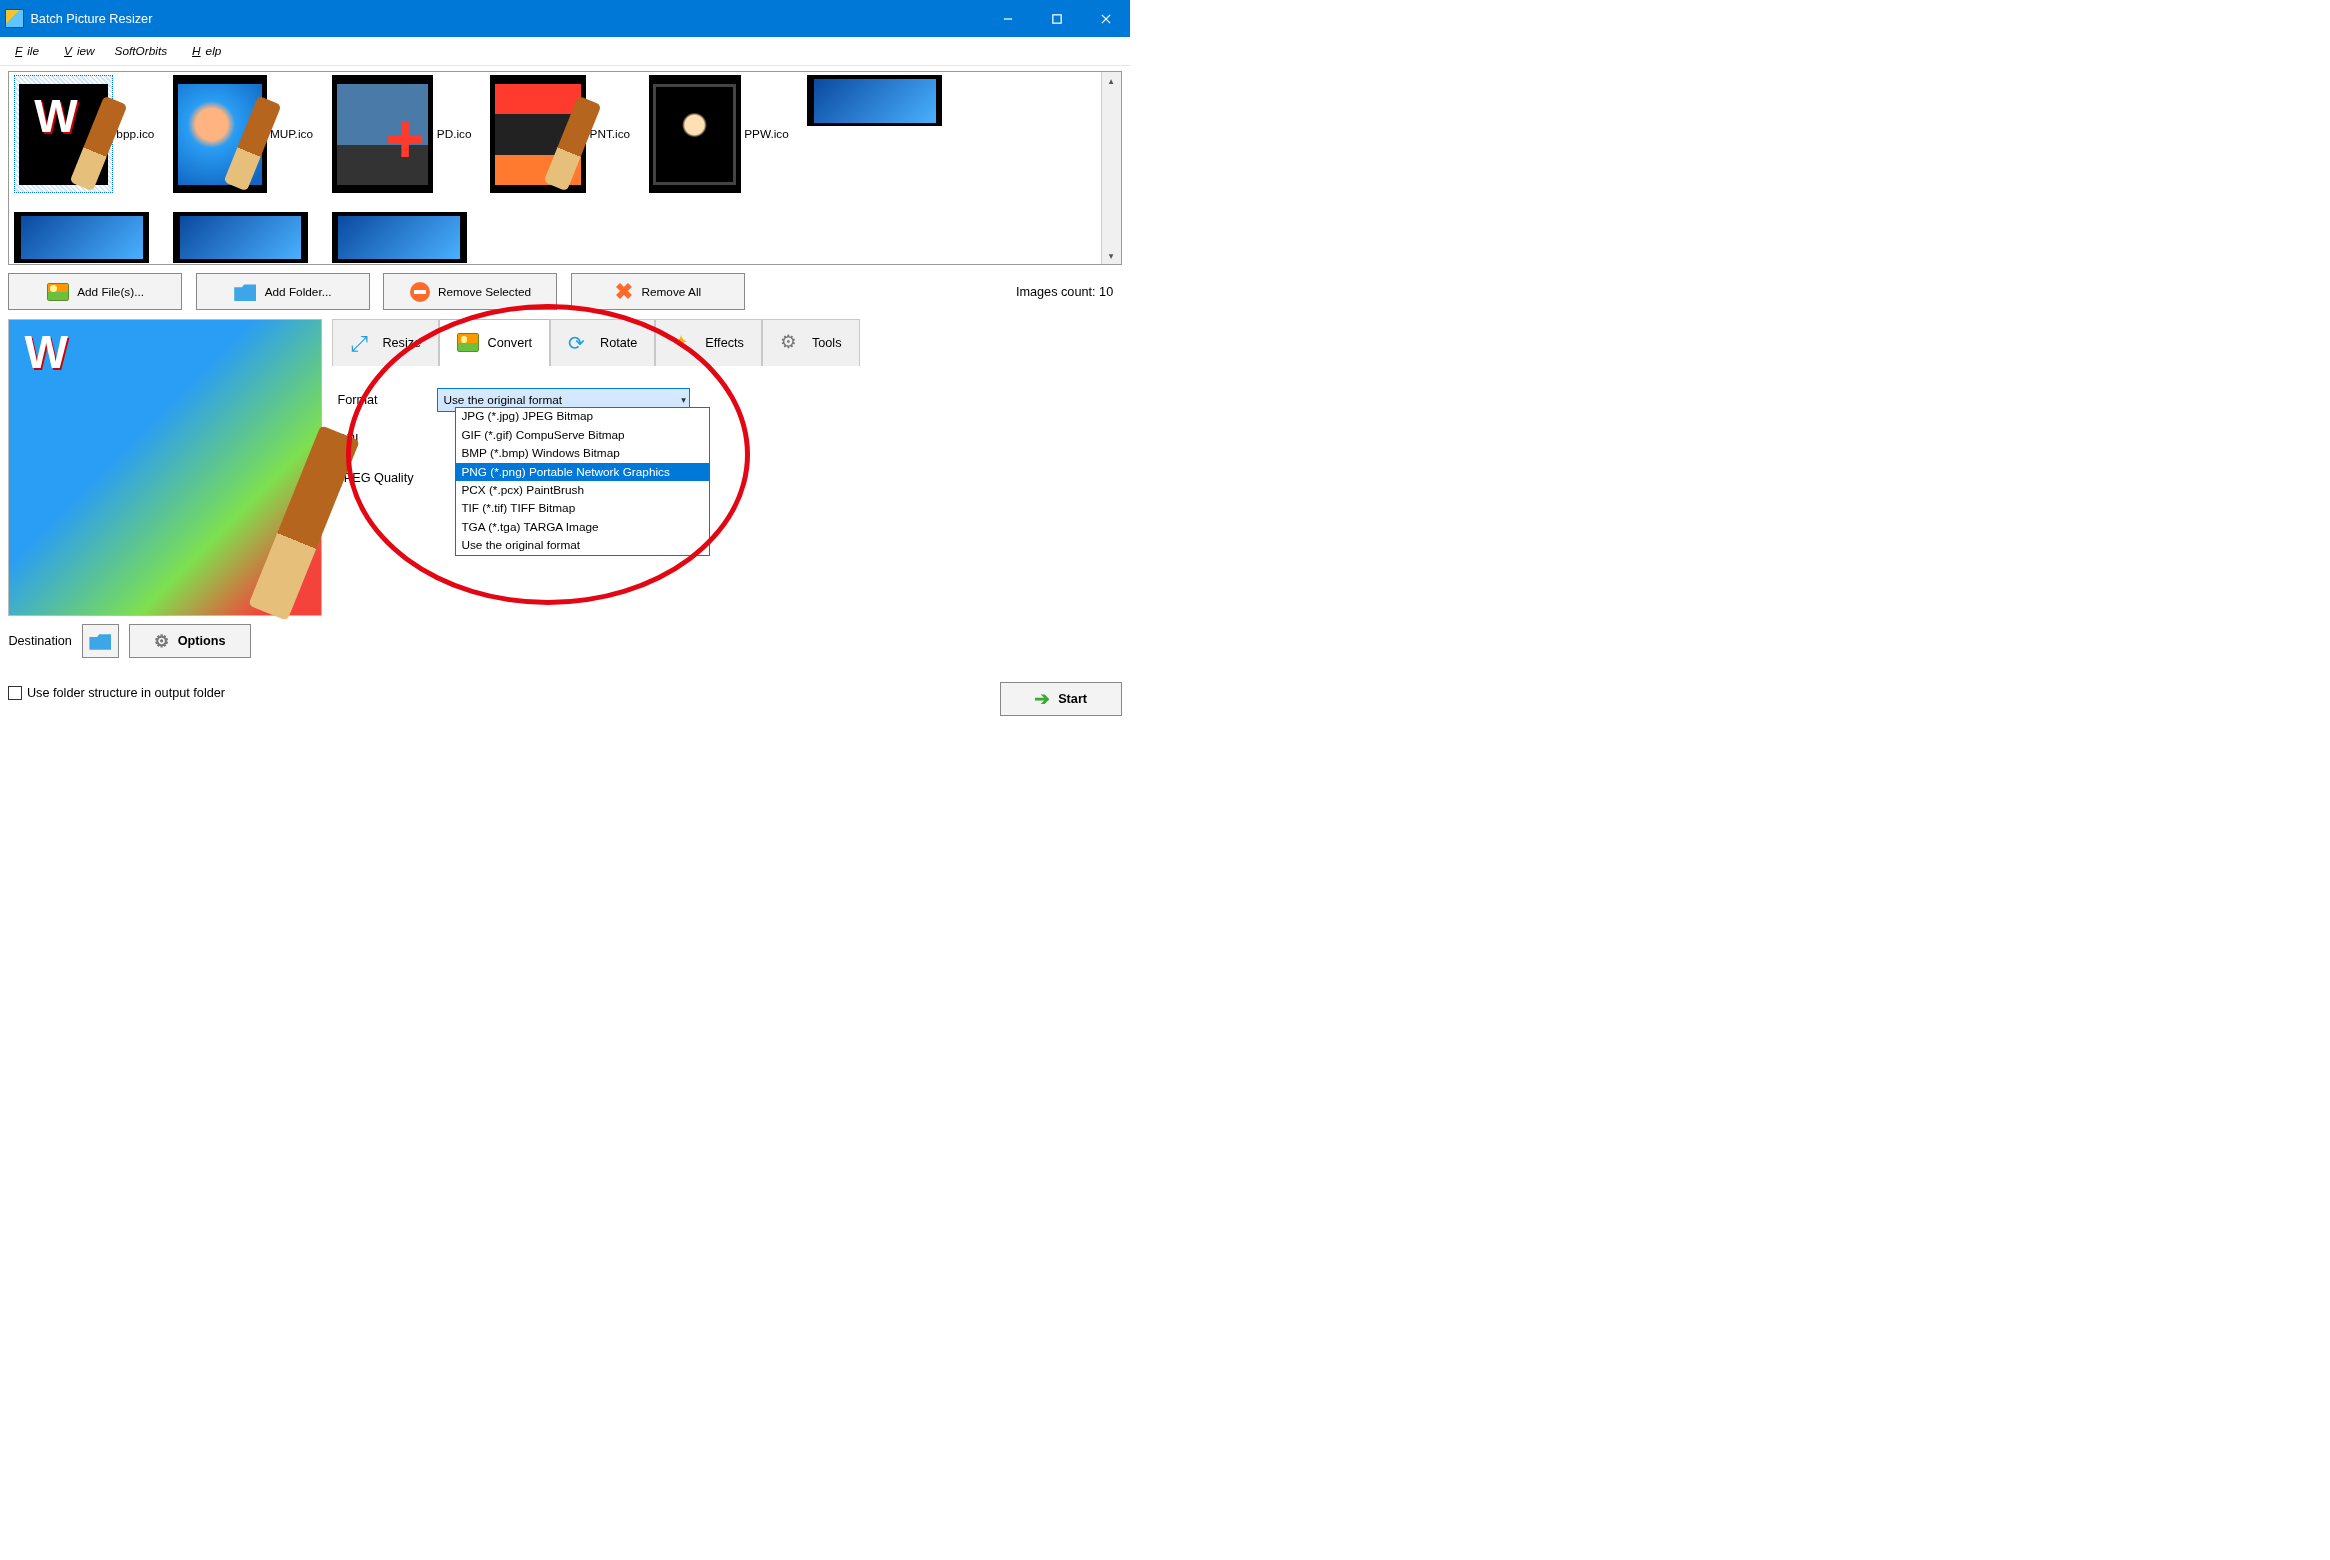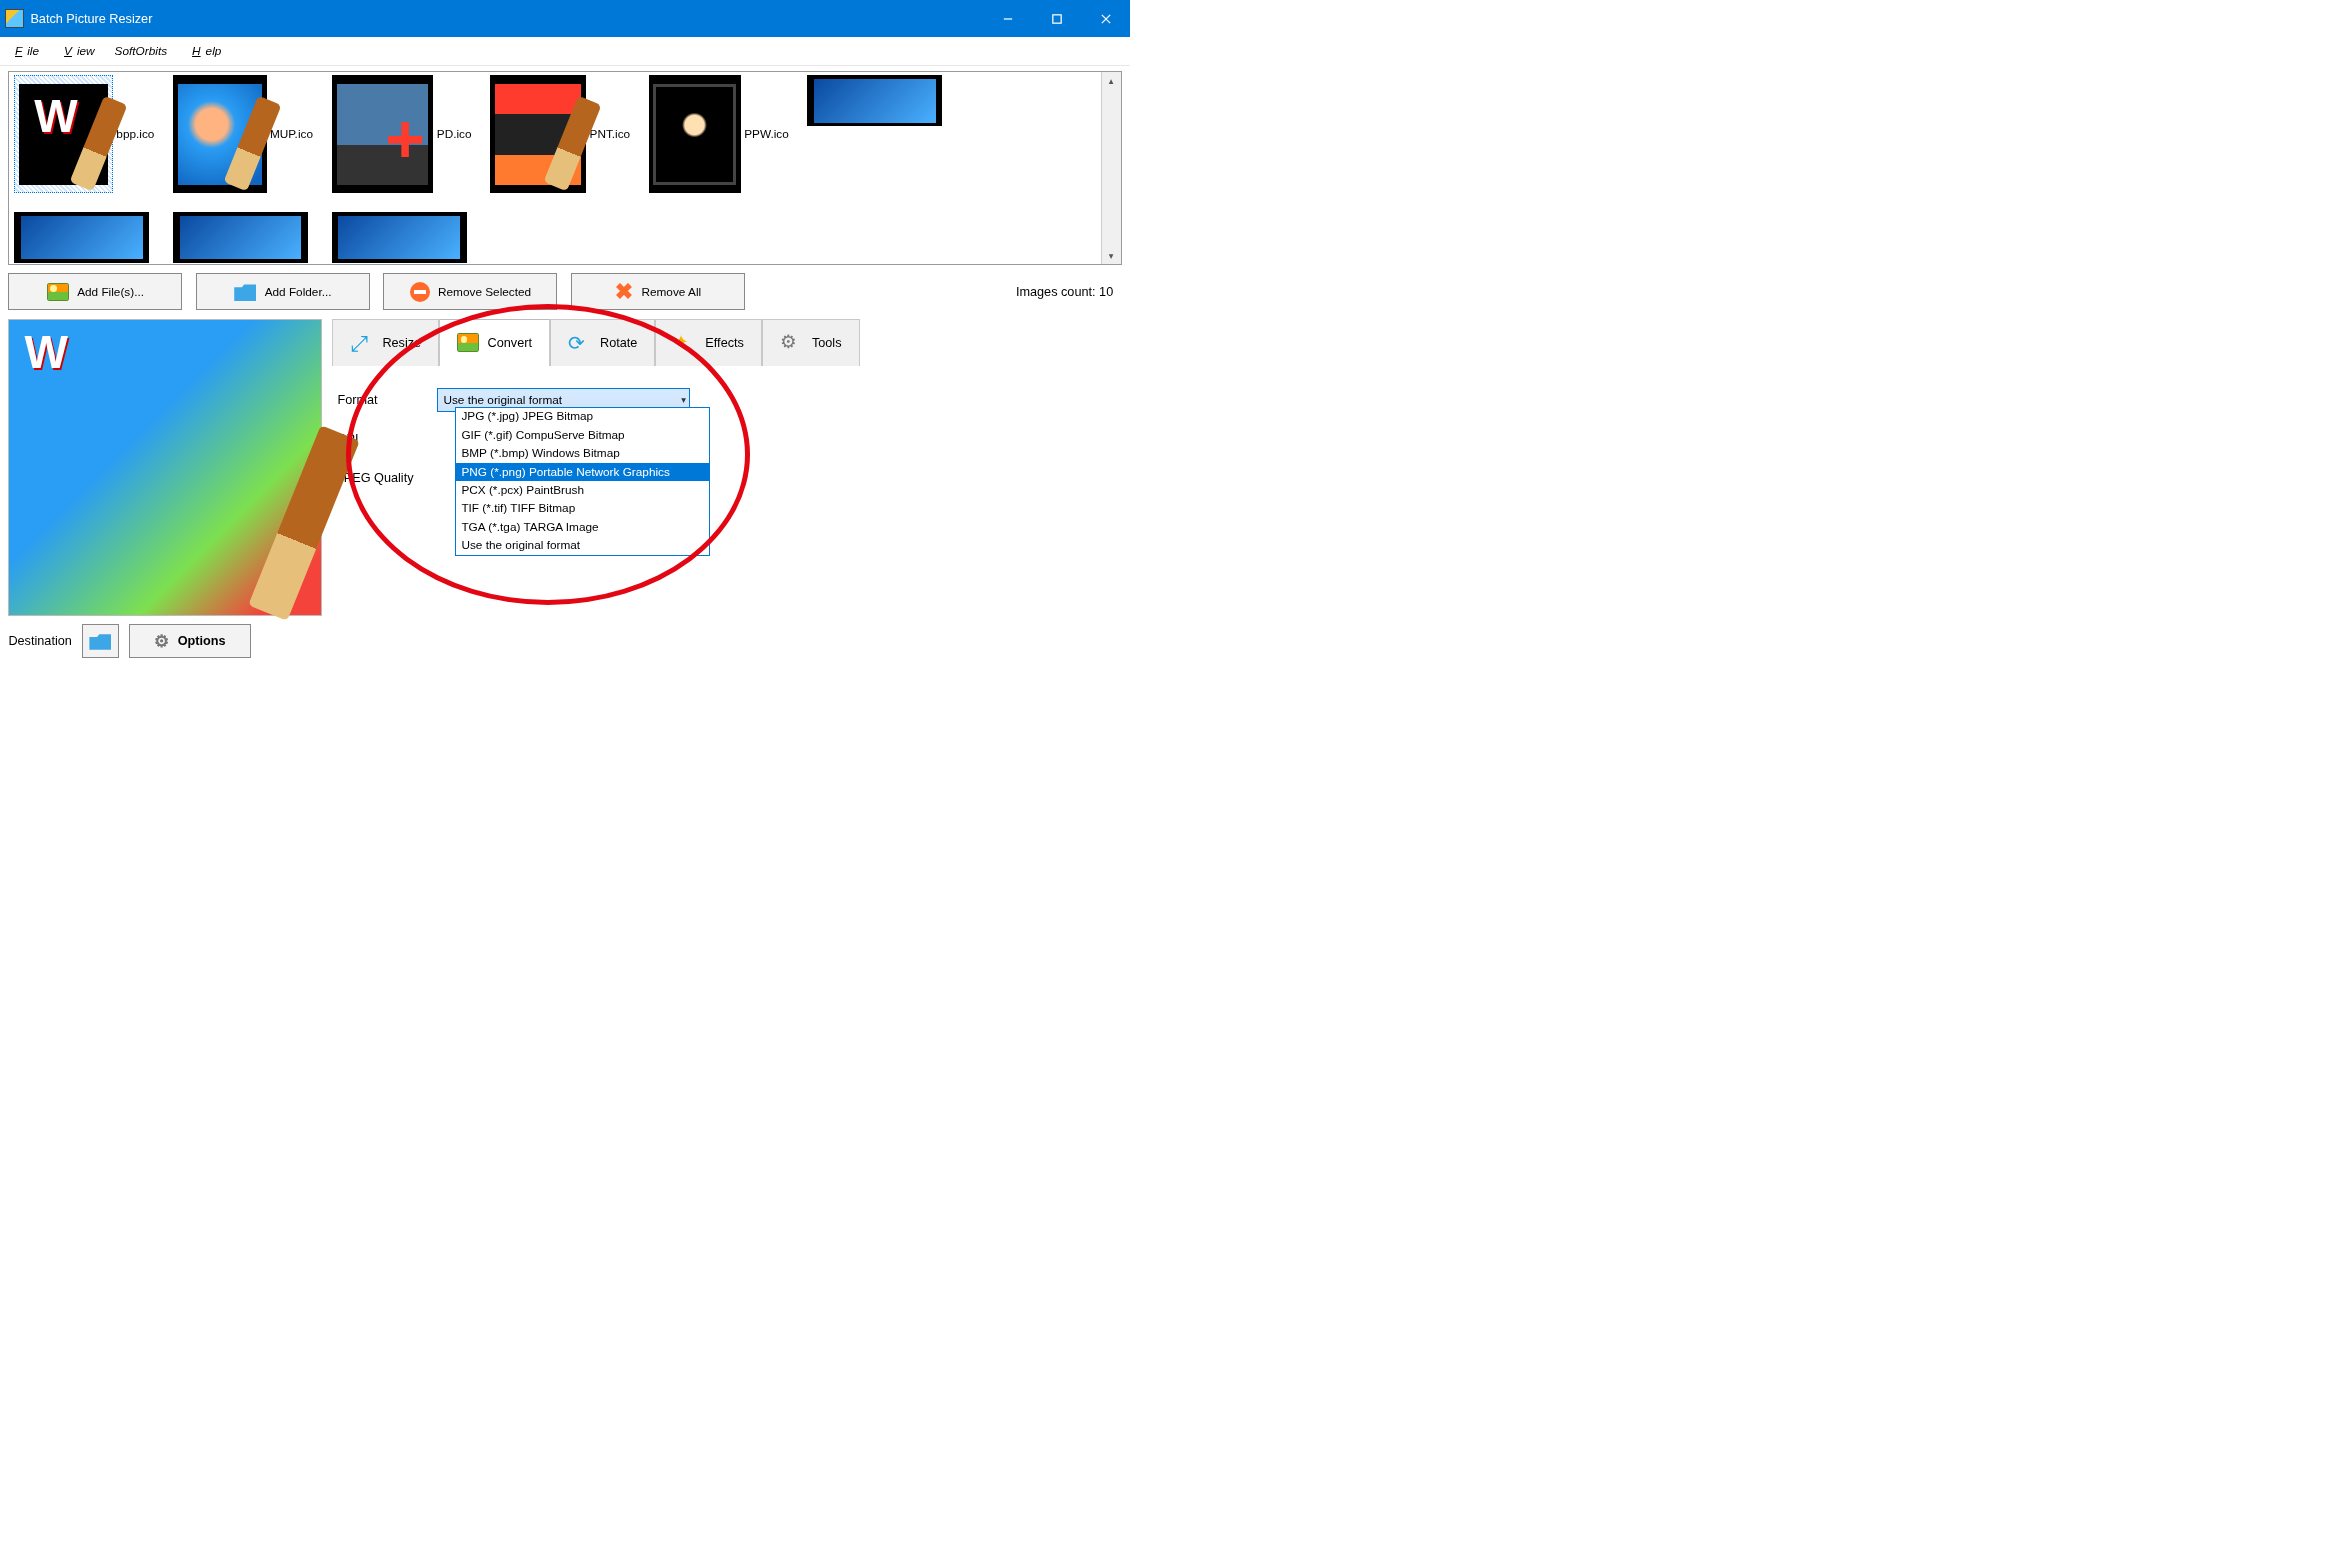--- a/index.html
+++ b/index.html
@@ -320,14 +320,24 @@
     <label>Destination</label>
     <div class="folderbtn">
       <div class="ic-folder" style="width:22px;height:17px;"></div>
     </div>
     <div class="optbtn">
       <span style="font-size:17px;color:#777;">⚙</span>
       <span>Options</span>
     </div>
   </div>
 
+  <div style="display:flex;">
+    <div class="checkrow">
+      <div class="cb"></div>
+      <span>Use folder structure in output folder</span>
+    </div>
+    <div class="startbtn">
+      <span class="ic-startarrow">➔</span>
+      <span>Start</span>
+    </div>
+  </div>
 </div>
 
 
 </body></html>

